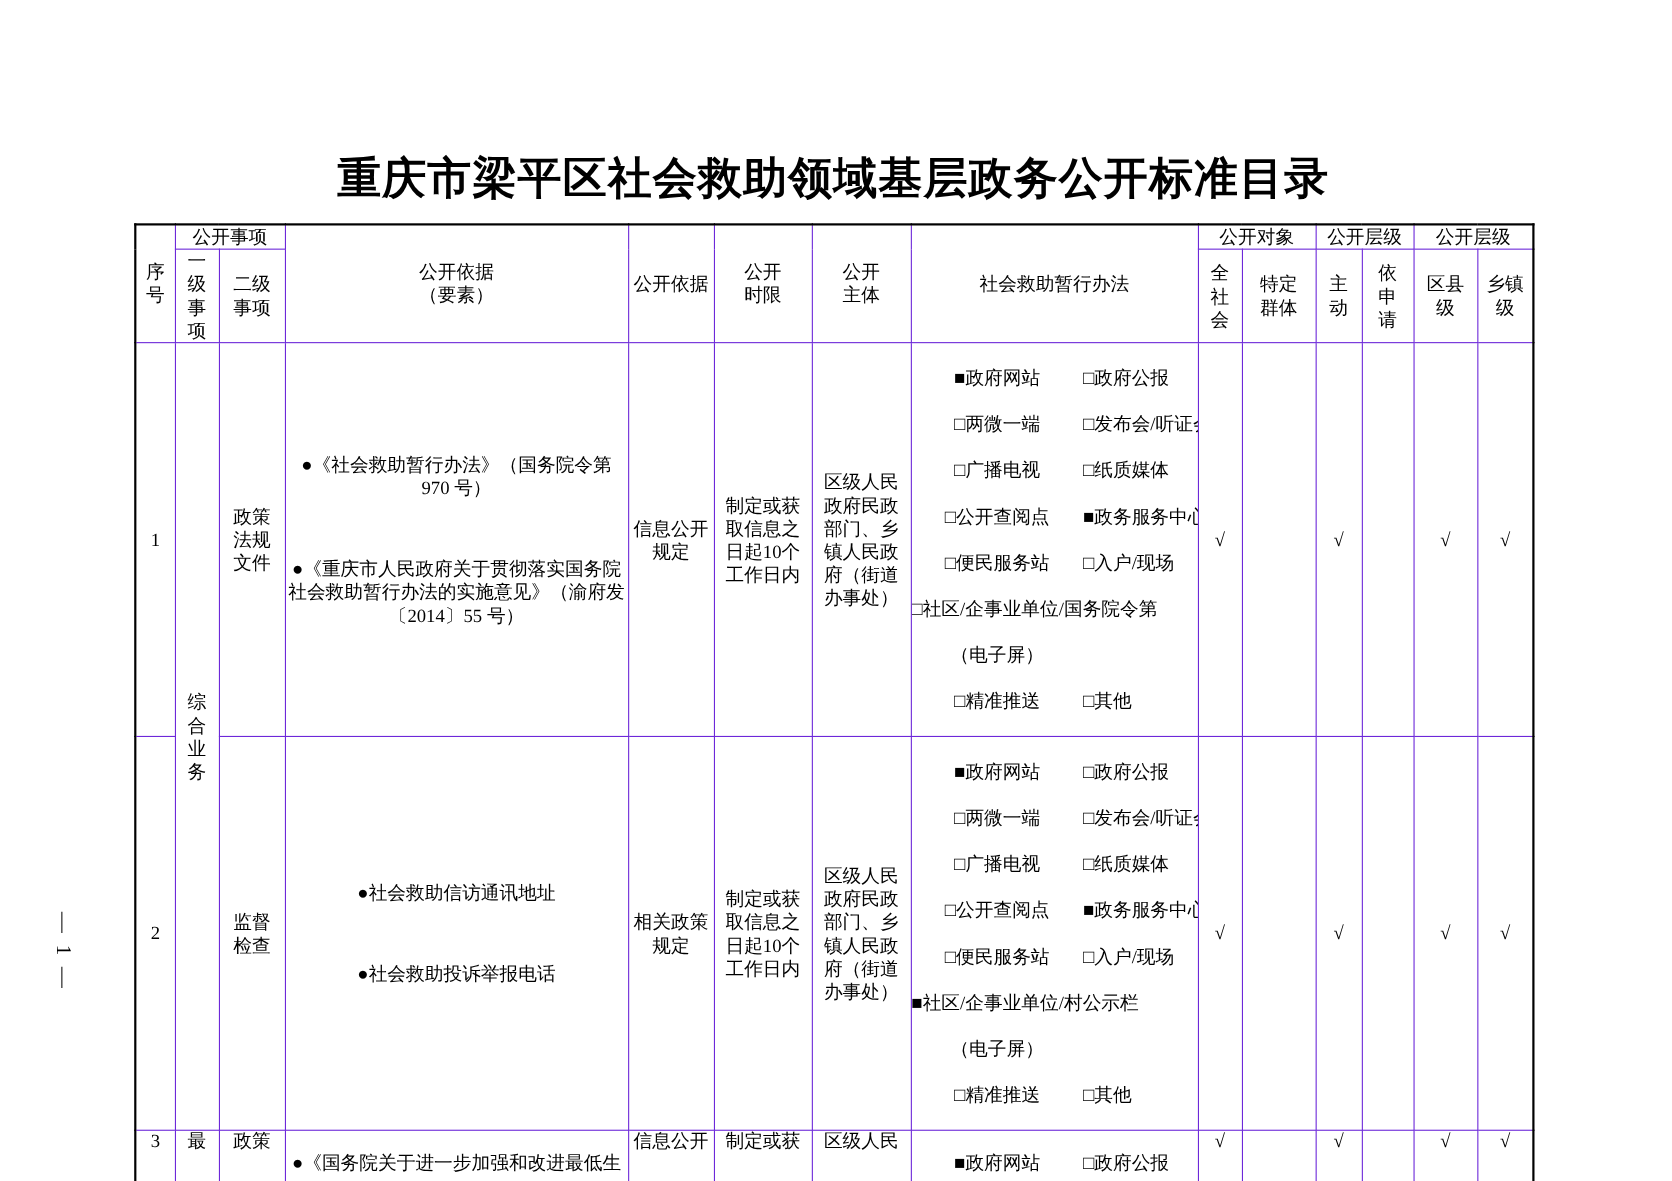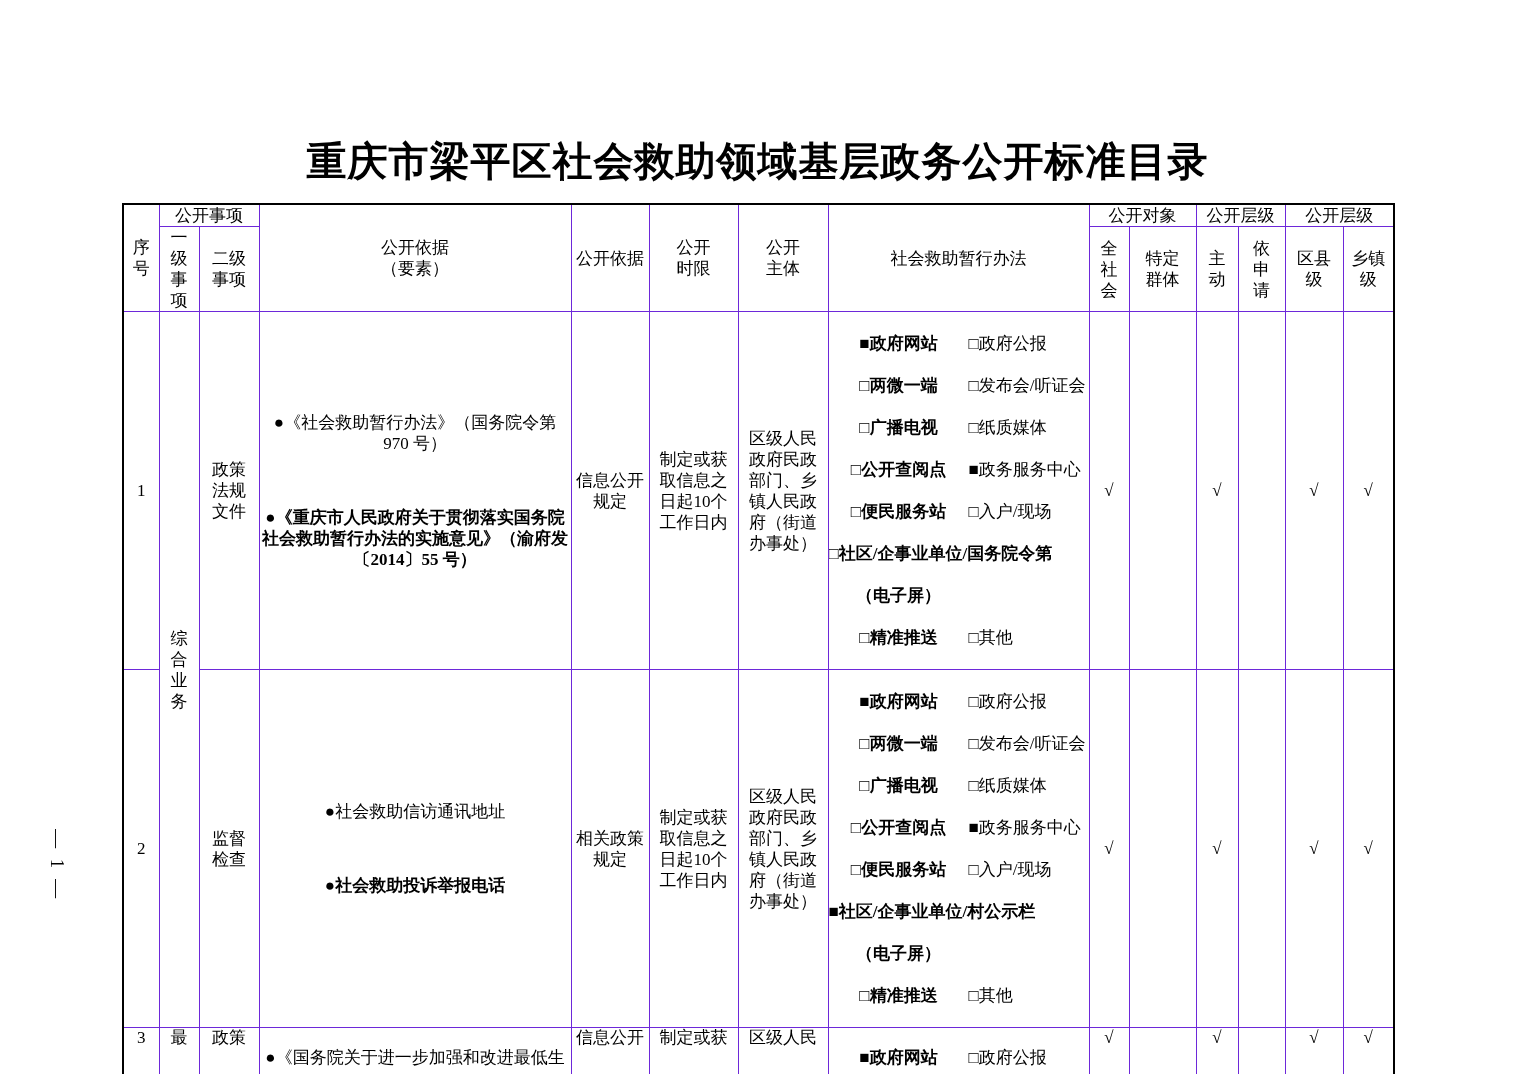--- a/index.html
+++ b/index.html
@@ -41,29 +41,29 @@
   tr.row2  { height:318px; }
   tr.row3  { height:20px; }
   tr.row3 td { vertical-align:top; line-height:20px; }
 
   td.lv { line-height:28px; }          
   tr.row3 td.lv { line-height:20px; }
 
   td.content-cell {
     text-align:left; padding:0 8px 0 10px; line-height:30px;
   }
-  .content-item + .content-item { margin-top:32px;font-weight:bold; }
+  .content-item + .content-item { margin-top:32px; }
 
   td.basis-cell { line-height:28px; }
   td.tl-cell { text-align:left; padding:0 4px 0 8px; line-height:28px;font-family:Liberation Serif, serif; }
   td.subj-cell { text-align:left; padding:0 4px 0 8px; line-height:28px;margin-left:26px; }
 
   td.ch-cell { text-align:left; padding:0 4px 0 12px; line-height:25px; }
   .ch-line { display:flex; }
-  .ch-l { flex:none; width:140px; white-space:nowrap;font-weight:bold; }
+  .ch-l { flex:none; width:156px; white-space:nowrap; }
   .ch-r { flex:none; white-space:nowrap; }
 
   td.chk-cell { font-size:17px; }
 </style>
 </head>
 <body>
 
 <div class="page">
 
   <div class="page-num">— 1 —</div>

